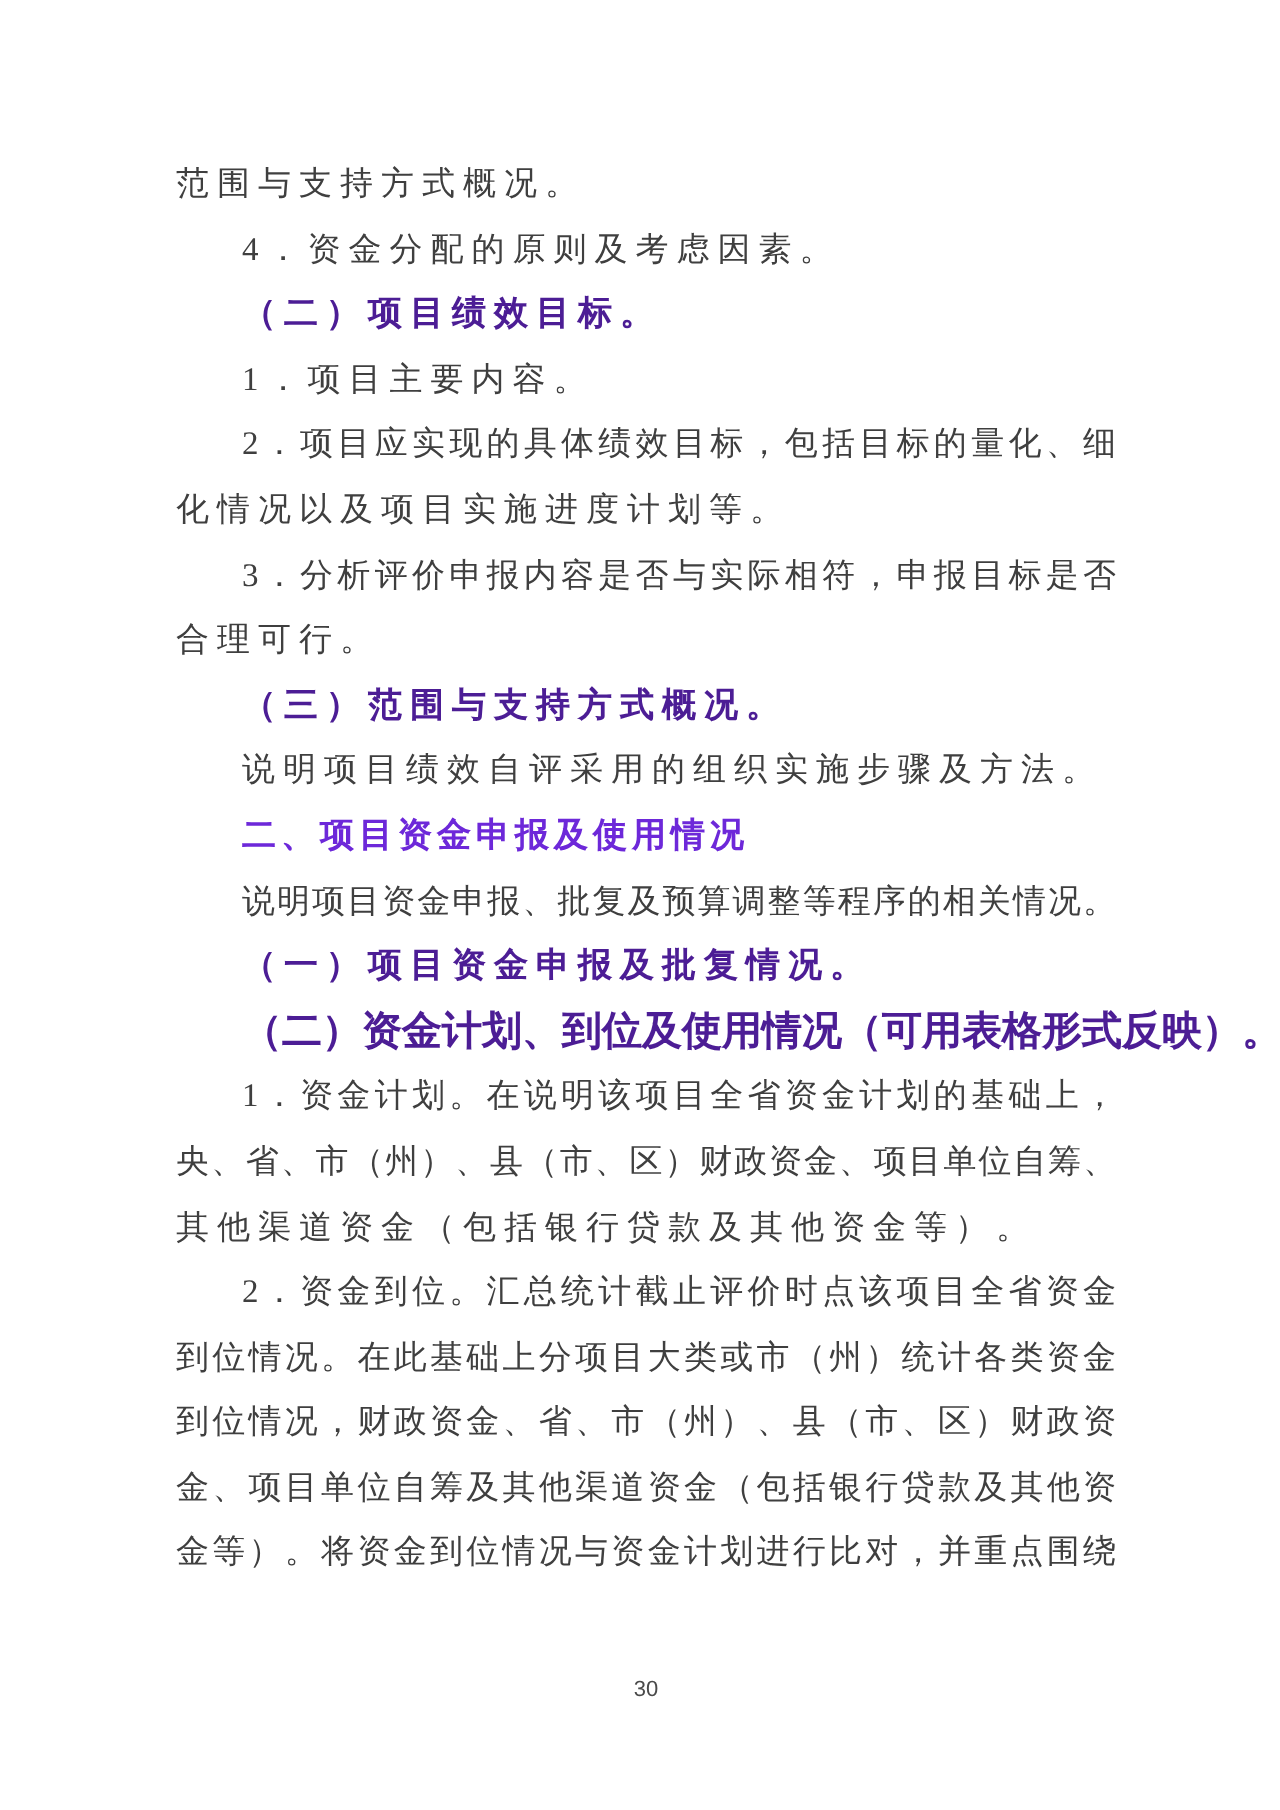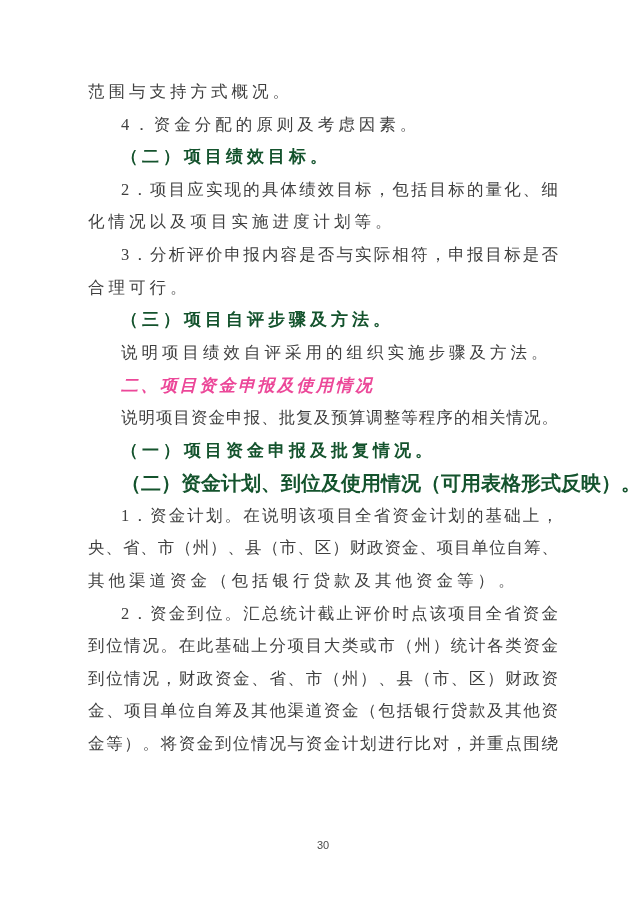--- a/index.html
+++ b/index.html
@@ -33,59 +33,59 @@
   .line.justify {
     letter-spacing: 0;
     text-align: justify;
     text-align-last: justify;
   }
   .line.indent {
     padding-left: 33px;
   }
   .line.kai {
     font-weight: bold;
-    color: #14532d;
+    color: #4c1d95;
     font-size: 17px;
     font-family: Liberation Sans, sans-serif;
   }
   .line.kai.justify {
     font-size: 20px;
   }
   .line.hei {
     font-weight: bold;
-    color: #ec4899;
+    color: #6d28d9;
     font-size: 17px;
     font-family: "DejaVu Sans", "Liberation Sans", sans-serif;
     letter-spacing: 2.5px;
-    font-style: italic;
   }
   .pagenum {
     position: absolute;
     left: 3px;
     top: 839px;
     width: 100%;
     text-align: center;
     font-size: 11px;
     color: #4a4a4a;
     font-family: Liberation Sans, sans-serif;
   }
 </style>
 </head>
 <body>
 
 <div class="page">
   <div class="content" id="doc-content">
       <div class="line body">范围与支持方式概况。</div>
       <div class="line body indent">4．资金分配的原则及考虑因素。</div>
       <div class="line kai indent">（二）项目绩效目标。</div>
+      <div class="line body indent">1．项目主要内容。</div>
       <div class="line body indent justify">2．项目应实现的具体绩效目标，包括目标的量化、细</div>
       <div class="line body">化情况以及项目实施进度计划等。</div>
       <div class="line body indent justify">3．分析评价申报内容是否与实际相符，申报目标是否</div>
       <div class="line body">合理可行。</div>
-      <div class="line kai indent">（三）项目自评步骤及方法。</div>
+      <div class="line kai indent">（三）范围与支持方式概况。</div>
       <div class="line body indent">说明项目绩效自评采用的组织实施步骤及方法。</div>
       <div class="line hei indent">二、项目资金申报及使用情况</div>
       <div class="line body indent justify">说明项目资金申报、批复及预算调整等程序的相关情况。</div>
       <div class="line kai indent">（一）项目资金申报及批复情况。</div>
       <div class="line kai indent justify">（二）资金计划、到位及使用情况（可用表格形式反映）。</div>
       <div class="line body indent justify">1．资金计划。在说明该项目全省资金计划的基础上，</div>
       <div class="line body justify">央、省、市（州）、县（市、区）财政资金、项目单位自筹、</div>
       <div class="line body">其他渠道资金（包括银行贷款及其他资金等）。</div>
       <div class="line body indent justify">2．资金到位。汇总统计截止评价时点该项目全省资金</div>
       <div class="line body justify">到位情况。在此基础上分项目大类或市（州）统计各类资金</div>

